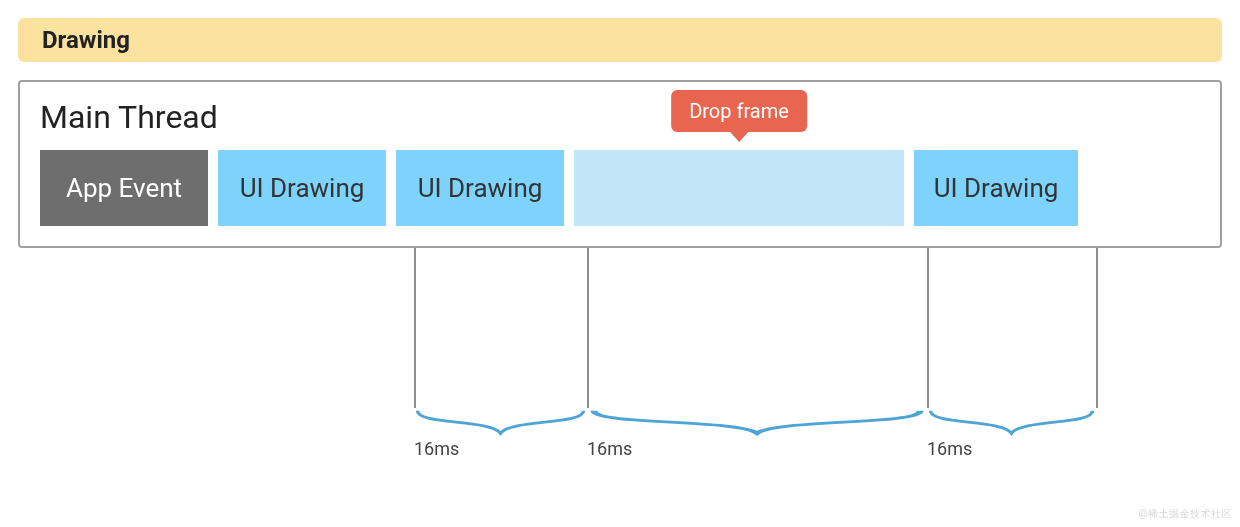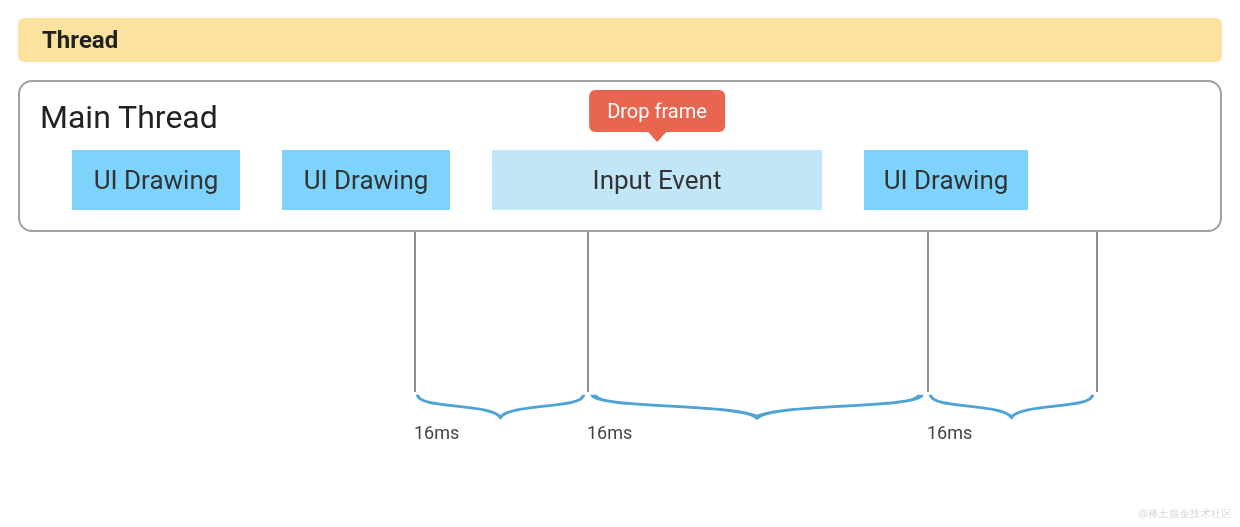--- a/index.html
+++ b/index.html
@@ -13,43 +13,42 @@
     background: #fbe29e;
     border-radius: 6px;
     padding: 8px 24px;
     font-weight: 700;
     font-size: 24px;
     color: #222;
     margin-bottom: 18px;
   }
   .main-thread-box {
     border: 2px solid #A0A0A0;
-    border-radius: 14px;
+    border-radius: 4px;
     padding: 16px 20px 20px 20px;
     position: relative;
   }
   .main-thread-title {
     font-size: 32px;
     font-weight: 400;
     margin-bottom: 14px;
     color: #222;
   }
   .timeline-row {
     display: flex;
     gap: 10px;
     position: relative;
   }
   .block {
-    height: 60px;
+    height: 76px;
     display: flex;
     align-items: center;
     justify-content: center;
     font-size: 26px;
     position: relative;
-    margin-left: 32px;
   }
   .b-app   { width: 168px; background: #6E6E6E; color: #fff; }
   .b-ui    { background: #7dd3fc; color: #333; }
   .b-ui1   { width: 168px; }
   .b-ui2   { width: 168px; }
   .b-input { width: 330px; background: #C1E6F7; color: #333; }
   .b-ui3   { width: 164px; }
   .badge {
     position: absolute;
     top: -60px;
@@ -102,38 +101,40 @@
     bottom: 6px;
     font-size: 10px;
     color: #d6d6d6;
     letter-spacing: 0.5px;
   }
 </style>
 </head>
 <body>
 
 <div class="process-header">
-  <span>Thread</span>
+  <span>Drawing</span>
 </div>
 
 <div class="main-thread-box">
   <div class="main-thread-title">Main Thread</div>
 
   <div class="timeline-row">
+    <div class="block b-app">
+      <span>App Event</span>
+    </div>
     <div class="block b-ui b-ui1">
       <span>UI Drawing</span>
     </div>
     <div class="block b-ui b-ui2">
       <span>UI Drawing</span>
     </div>
     <div class="block b-input">
       <div class="badge">
         <span>Drop frame</span>
       </div>
-      <span>Input Event</span>
     </div>
     <div class="block b-ui b-ui3">
       <span>UI Drawing</span>
     </div>
   </div>
 </div>
 
 <div class="ticks-area">
   <div class="tick" id="t0" style="left: 396px;"></div>
   <div class="tick" id="t1" style="left: 569px;"></div>

